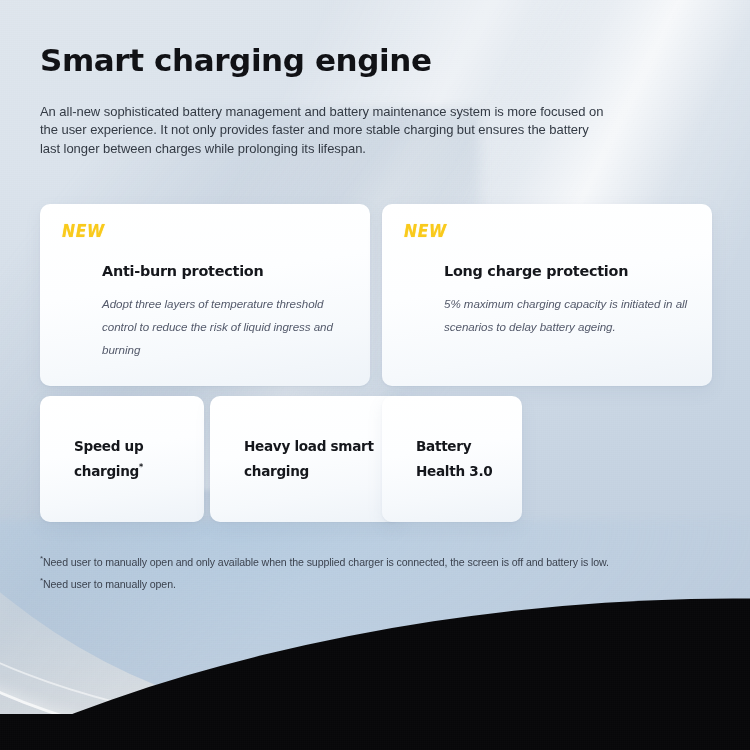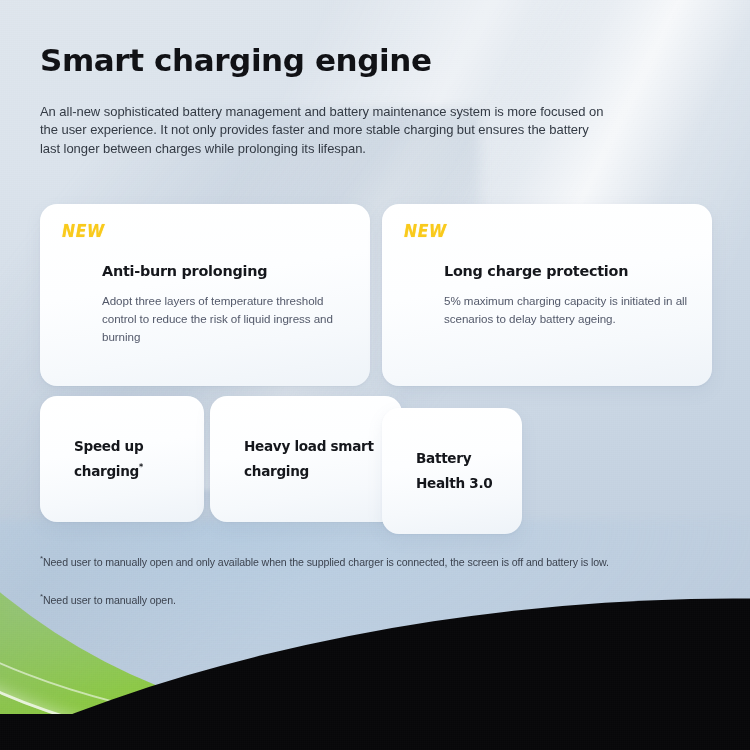--- a/index.html
+++ b/index.html
@@ -13,21 +13,21 @@
   body {
     font-family: "Liberation Sans", sans-serif;
     background: #000000;
   }
 
   #page {
     position: relative;
     width: 750px;
     height: 750px;
     overflow: hidden;
-    background: #84cc16;
+    background: #e5e5e5;
   }
 
   
   .bg-layer {
     position: absolute;
     inset: 0;
     pointer-events: none;
   }
 
   
@@ -196,40 +196,40 @@
     width: 564px;
     font-size: 13px;
     line-height: 18.4px;
     color: #333a44;
     letter-spacing: -0.05px;
   }
 
   
   .card {
     position: absolute;
-    border-radius: 17px;
+    border-radius: 10px;
     background: linear-gradient(171deg,
       #ffffff 0%,
       #fdfeff 42%,
       #f6f9fc 74%,
       #eef3f8 100%);
     box-shadow:
       0 1px 2px rgba(120,140,165,0.10),
       0 6px 16px rgba(120,140,165,0.10);
     overflow: hidden;
   }
 
   .card-row1 { top: 204px; height: 182px; width: 330px; }
   .card-r1-a { left: 40px; }
   .card-r1-b { left: 382px; }
 
   .card-row2 { top: 396px; height: 126px; }
   .card-r2-a { left: 40px;  width: 164px; }
   .card-r2-b { left: 210px; width: 192px; }
-  .card-r2-c { left: 382px; width: 140px; margin-top: 12px; }
+  .card-r2-c { left: 382px; width: 140px; }
   .card-r2-d { left: 551px; width: 159px; }
 
   .badge-new {
     position: absolute;
     left: 22px;
     top: 17px;
     font-family: "DejaVu Sans", sans-serif;
     font-size: 17px;
     font-weight: bold;
     font-style: italic;
@@ -251,23 +251,24 @@
     color: #15171c;
     white-space: nowrap;
   }
 
   .card-body {
     position: absolute;
     left: 62px;
     top: 88px;
     width: 245px;
     font-size: 11.6px;
-    line-height: 18px;
+    line-height: 23px;
     color: #53596a;
     letter-spacing: -0.05px;
+    font-style: italic;
   }
 
   .tile-label {
     position: absolute;
     left: 34px;
     top: 50%;
     transform: translateY(-50%);
     font-family: "DejaVu Sans", sans-serif;
     font-size: 13.6px;
     font-weight: bold;
@@ -290,21 +291,21 @@
     width: 672px;
   }
 
   .footnote {
     font-size: 10.6px;
     line-height: 16.5px;
     color: #3c434f;
     letter-spacing: -0.1px;
   }
 
-  .footnote + .footnote { margin-top: 19px; }
+  .footnote + .footnote { margin-top: 3px; }
 
   .footnote sup {
     font-size: 8px;
     vertical-align: super;
   }
 </style>
 </head>
 <body>
 
 <div id="page">
@@ -323,21 +324,21 @@
   </div>
 
   <div id="content">
 
     <h1 class="page-title">Smart charging engine</h1>
 
     <p class="page-subtitle">An all-new sophisticated battery management and battery maintenance system is more focused on the user experience. It not only provides faster and more stable charging but ensures the battery last longer between charges while prolonging its lifespan.</p>
 
     <div class="card card-row1 card-r1-a">
       <span class="badge-new">NEW</span>
-      <div class="card-heading">Anti-burn prolonging</div>
+      <div class="card-heading">Anti-burn protection</div>
       <div class="card-body">Adopt three layers of temperature threshold control to reduce the risk of liquid ingress and burning</div>
     </div>
 
     <div class="card card-row1 card-r1-b">
       <span class="badge-new">NEW</span>
       <div class="card-heading">Long charge protection</div>
       <div class="card-body">5% maximum charging capacity is initiated in all scenarios to delay battery ageing.</div>
     </div>
 
     <div class="card card-row2 card-r2-a">

